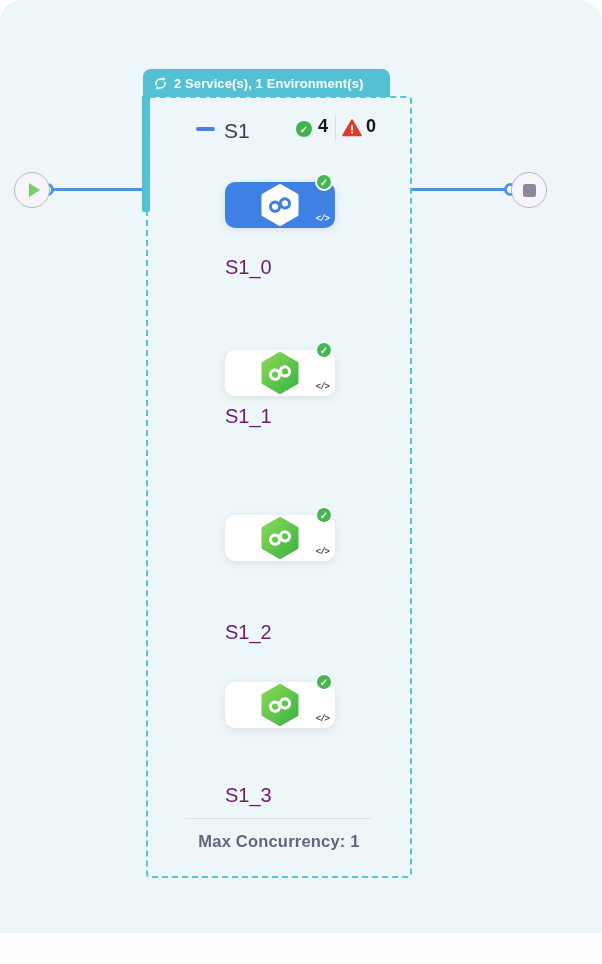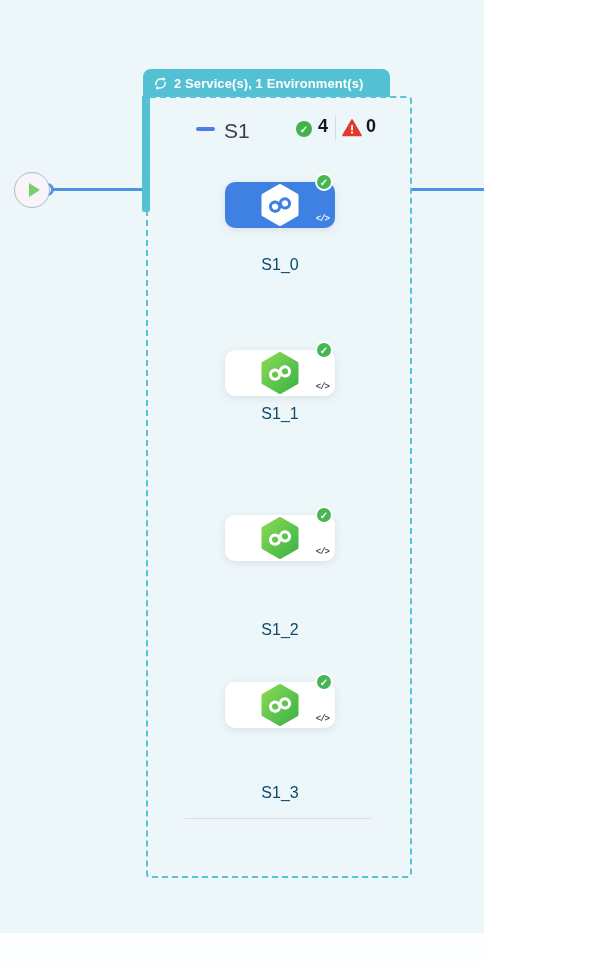--- a/index.html
+++ b/index.html
@@ -1,20 +1,20 @@
 <!DOCTYPE html>
 <html style="--teal: #54c0d3; --blue: #3e81e2; --green: #45b651; --red: #e23a2e; --line-blue: #4d93e4; --canvas-bg: #edf6f9;"><head>
 <meta charset="utf-8">
 <style>
   * { margin: 0; padding: 0; box-sizing: border-box; }
   html,body { width:602px; height:964px; }
   body { font-family: "Liberation Sans", sans-serif; }
   #canvas {
-    position: relative; width: 484px; height: 964px;
-    background: var(--canvas-bg, #edf6f9); overflow: hidden;
+    position: relative; width: 602px; height: 964px;
+    background: var(--canvas-bg, #edf6f9); overflow: hidden; border-radius: 22px;
   }
   .bottom-strip { position:absolute; left:0; top:933px; width:602px; height:31px; background:#fdfeff; }
 
   
   .node-circle {
     position:absolute; width:36px; height:36px; border-radius:50%;
     background:#f7f5fa; border:1.5px solid #b7b3c6;
     display:flex; align-items:center; justify-content:center;
   }
   .start-node { left:14px; top:172px; }
@@ -84,22 +84,22 @@
     position:absolute; right:6px; bottom:4px; font-size:9px; letter-spacing:-1px;
     font-weight:700; color:#4a4a55; font-family:"Liberation Mono", monospace;
   }
   .selected .code-glyph { color:rgba(255,255,255,.92); }
   .check-badge {
     position:absolute; left:90px; top:-9px; width:18px; height:18px; border-radius:50%;
     background:#45b651; border:2px solid #fff; color:#fff; font-size:10px; font-weight:700;
     display:flex; align-items:center; justify-content:center;
   }
   .step-label {
-    position:absolute; left:225px; width:110px; text-align:center;
-    font-size:16px; color:#0c4a6e; font-weight:500;
+    position:absolute; left:225px; width:110px; text-align:left;
+    font-size:20px; color:#701a75; font-weight:500;
   }
 
   
   .footer-divider { position:absolute; left:185px; top:818px; width:186px; height:1px; background:#dcdee8; }
   .max-conc {
     position:absolute; left:146px; top:832px; width:266px; text-align:center;
     font-size:16.5px; font-weight:700; color:#63667e; letter-spacing:.2px;
   }
 </style>
 </head>
@@ -213,13 +213,14 @@
       </g>
     </svg>
     <div class="code-glyph">&lt;/&gt;</div>
     <div class="check-badge">
         <span>✓</span>
       </div>
   </div>
   <div class="step-label" style="top:784px">S1_3</div>
 
   <div class="footer-divider"></div>
+  <div class="max-conc">Max Concurrency: 1</div>
 </div>
 
 </body></html>

